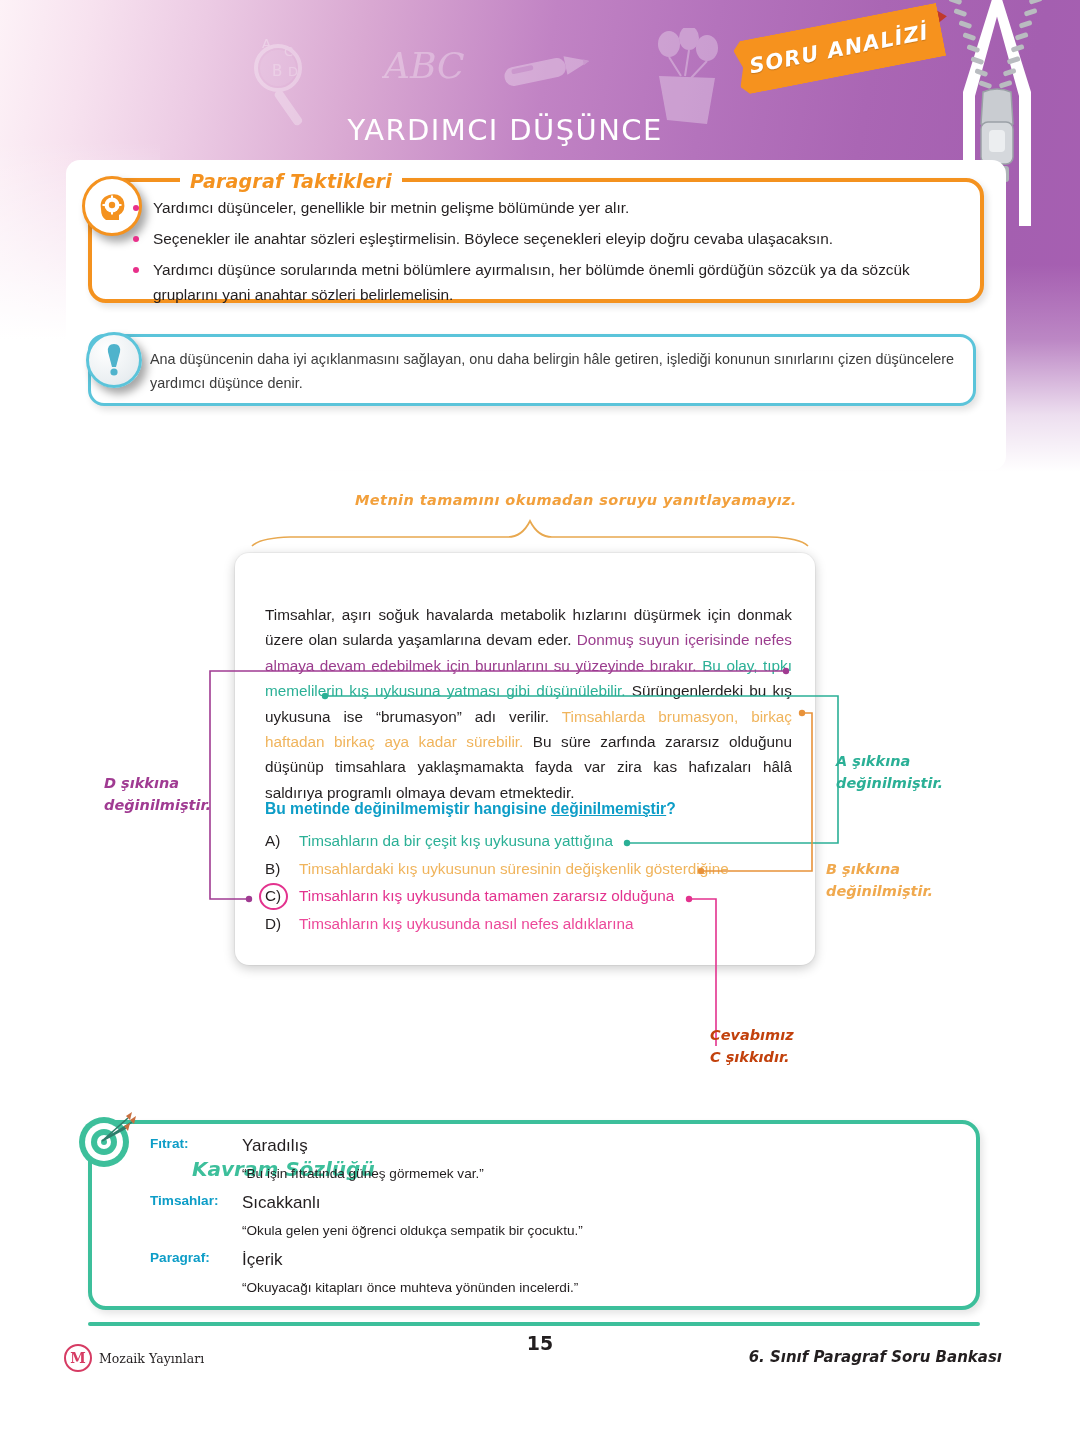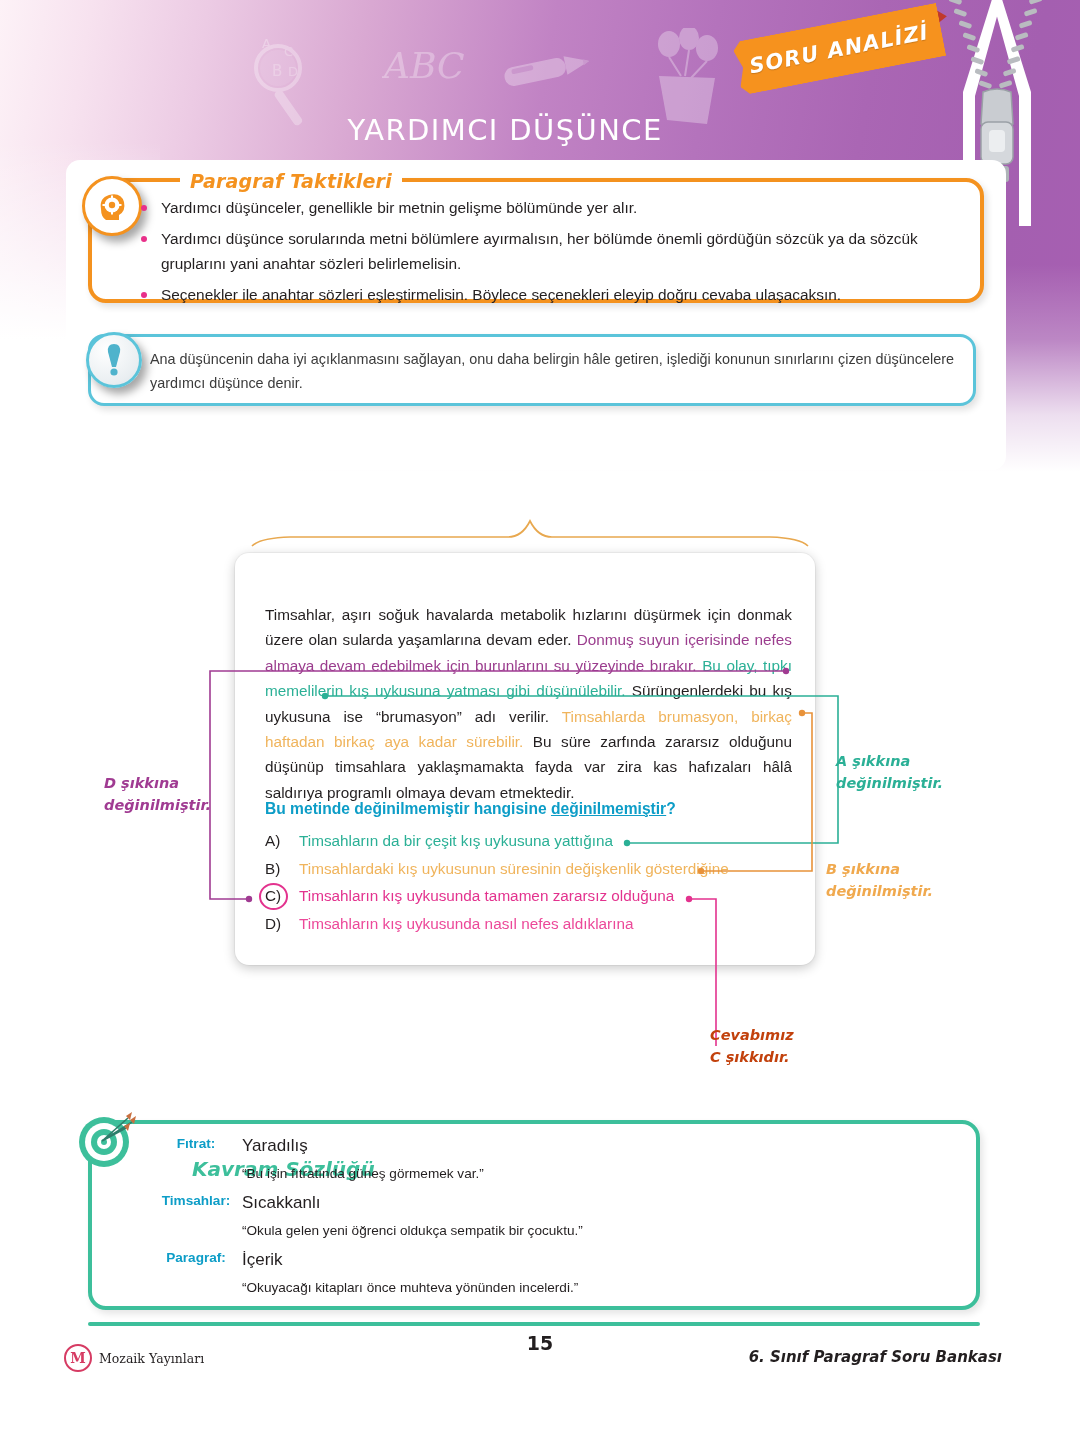--- a/index.html
+++ b/index.html
@@ -78,21 +78,21 @@
     border: 4px solid #f4921f; border-radius: 18px; background: #fff;
     box-shadow: 3px 4px 7px rgba(0,0,0,.12);
   }
   .tactic-title {
     position: absolute; left: 180px; top: 170px;
     background: #fff; padding: 0 10px;
     color: #f4921f; font-weight: bold; font-style: italic;
     font-family: "DejaVu Sans", sans-serif; font-size: 19px;
     letter-spacing: .2px;
   }
-  .tactic-list { position: absolute; left: 135px; top: 196px; width: 840px; }
+  .tactic-list { position: absolute; left: 127px; top: 196px; width: 840px; }
   .tactic-item {
     position: relative; padding-left: 26px; margin-bottom: 6px;
     font-size: 15.4px; color: #231f20; line-height: 1.62;
     font-family: "Liberation Sans", sans-serif;
   }
   .tactic-item::before {
     content: ""; position: absolute; left: 6px; top: 9px;
     width: 6px; height: 6px; border-radius: 50%; background: #e8308a;
   }
 
@@ -185,21 +185,21 @@
   .gloss-title {
     position: absolute; left: 182px; top: 1157px;
     background: #fff; padding: 0 10px;
     color: #3dbf9b; font-weight: bold; font-style: italic;
     font-family: "DejaVu Sans", sans-serif; font-size: 20px;
   }
   .target-badge {
     position: absolute; left: 76px; top: 1110px; width: 60px; height: 60px;
   }
   .gloss-list { position: absolute; left: 150px; top: 1136px; width: 800px; }
-  .gloss-row { display: flex; margin-bottom: 2px; text-align: center; }
+  .gloss-row { display: flex; margin-bottom: 2px; }
   .gloss-term {
     width: 92px; flex: 0 0 92px;
     color: #0d9dc7; font-weight: bold; font-size: 13.6px;
     font-family: "Liberation Sans", sans-serif;
   }
   .gloss-def { font-size: 17px; color: #231f20; font-family: "Liberation Sans", sans-serif; }
   .gloss-ex {
     margin: 10px 0 12px 92px; font-size: 13.6px; color: #231f20;
     font-family: "Liberation Sans", sans-serif;
   }
@@ -322,33 +322,34 @@
         <rect x="18" y="8.5" width="2" height="4"></rect>
           <rect x="18" y="23.5" width="2" height="4"></rect>
         <rect x="9.5" y="17" width="4" height="2"></rect>
           <rect x="24.5" y="17" width="4" height="2"></rect>
       </g>
     </svg>
   </div>
 
   <div class="tactic-list">
     <div class="tactic-item">Yardımcı düşünceler, genellikle bir metnin gelişme bölümünde yer alır.</div>
+    <div class="tactic-item">Seçenekler ile anahtar sözleri eşleştirmelisin. Böylece seçenekleri eleyip doğru cevaba ulaşacaksın.</div>
     <div class="tactic-item">Yardımcı düşünce sorularında metni bölümlere ayırmalısın, her bölümde önemli gördüğün sözcük ya da sözcük gruplarını yani anahtar sözleri belirlemelisin.</div>
-    <div class="tactic-item">Seçenekler ile anahtar sözleri eşleştirmelisin. Böylece seçenekleri eleyip doğru cevaba ulaşacaksın.</div>
   </div>
 
   <div class="info-box"></div>
   <div class="bulb-badge">
     <svg width="22" height="34" viewBox="0 0 22 34">
       <path d="M11 1 Q18 1 17 9 L13 24 L9 24 L5 9 Q4 1 11 1 Z" fill="#4fb3cc"></path>
       <circle cx="11" cy="29" r="3.6" fill="#4fb3cc"></circle>
     </svg>
   </div>
   <div class="info-text">Ana düşüncenin daha iyi açıklanmasını sağlayan, onu daha belirgin hâle getiren, işlediği konunun sınırlarını çizen düşüncelere yardımcı düşünce denir.</div>
 
+  <div class="top-note">Metnin tamamını okumadan soruyu yanıtlayamayız.</div>
   <svg class="brace-svg" width="560" height="32" viewBox="0 0 560 32">
     <path d="M2 28 Q10 20 40 19 L258 19 Q272 19 280 3 Q288 19 302 19 L520 19 Q550 20 558 28" fill="none" stroke="#e8a84f" stroke-width="1.7"></path>
   </svg>
 
   <div class="q-card"></div>
 
   <div class="passage">
     <span>Timsahlar, aşırı soğuk havalarda metabolik hızlarını düşürmek için donmak üzere olan sularda yaşamlarına devam eder. </span><span class="hl-purple">Donmuş suyun içerisinde nefes almaya devam edebilmek için burunlarını su yüzeyinde bırakır.</span><span class="hl-teal"> Bu olay, tıpkı memelilerin kış uykusuna yatması gibi düşünülebilir.</span><span> Sürüngenlerdeki bu kış uykusuna ise “brumasyon” adı verilir. </span><span class="hl-orange">Timsahlarda brumasyon, birkaç haftadan birkaç aya kadar sürebilir.</span><span> Bu süre zarfında zararsız olduğunu düşünüp timsahlara yaklaşmamakta fayda var zira kas hafızaları hâlâ saldırıya programlı olmaya devam etmektedir.</span>
   </div>
 

